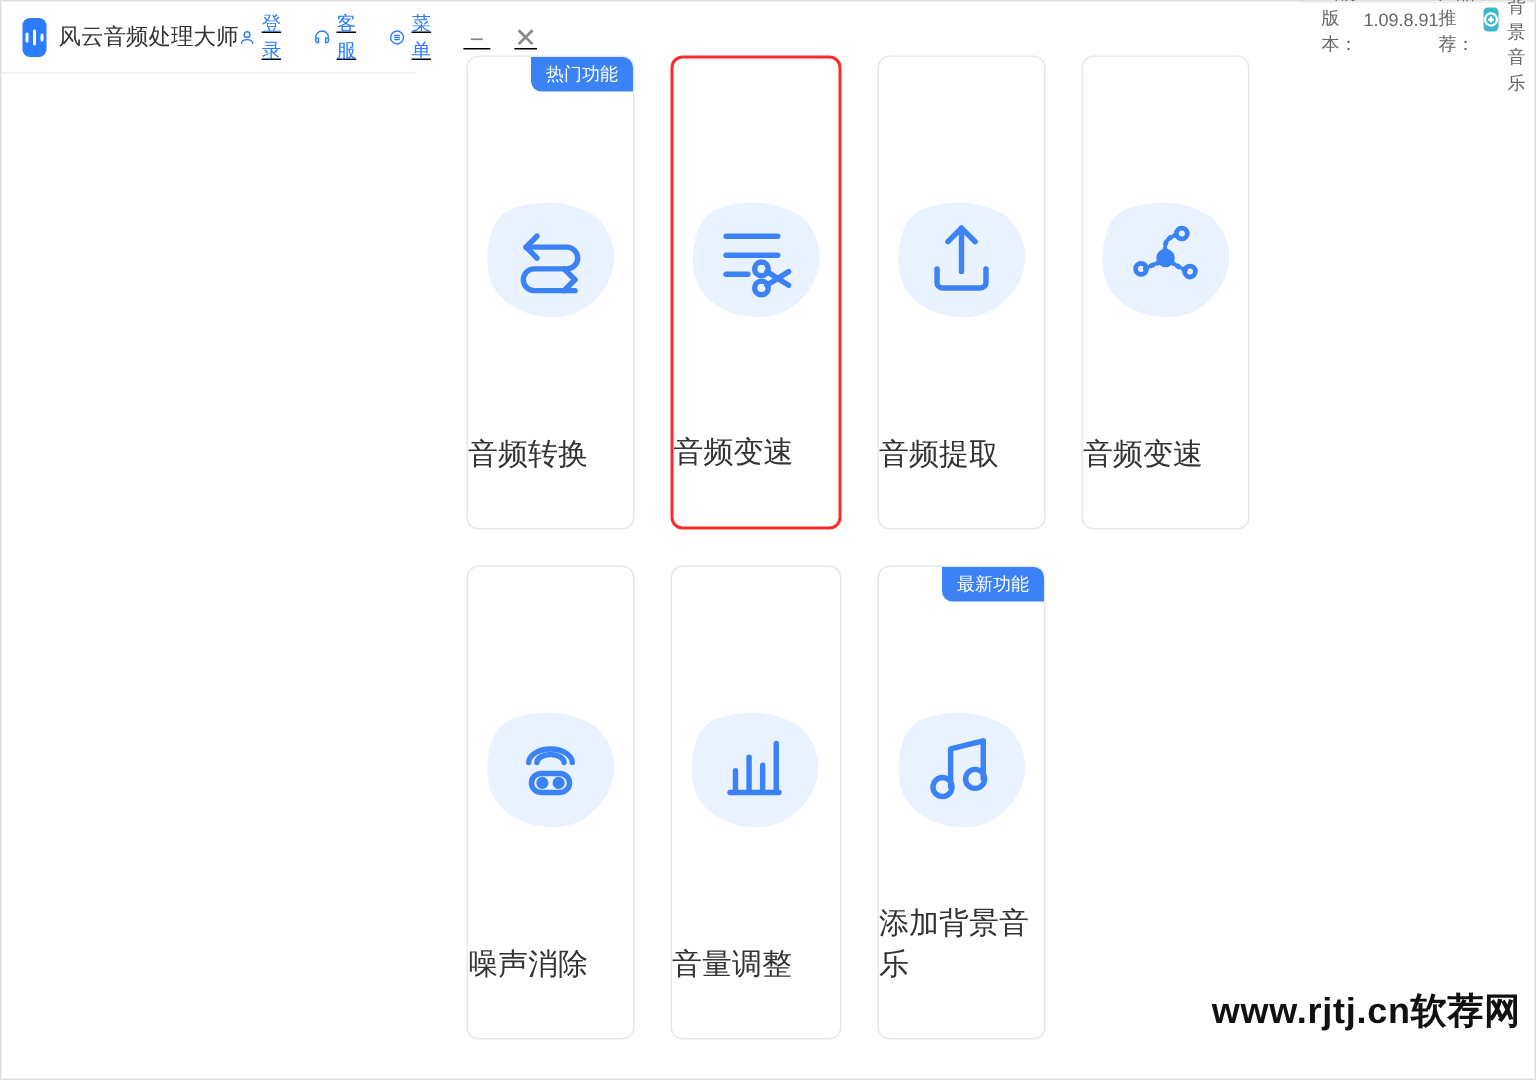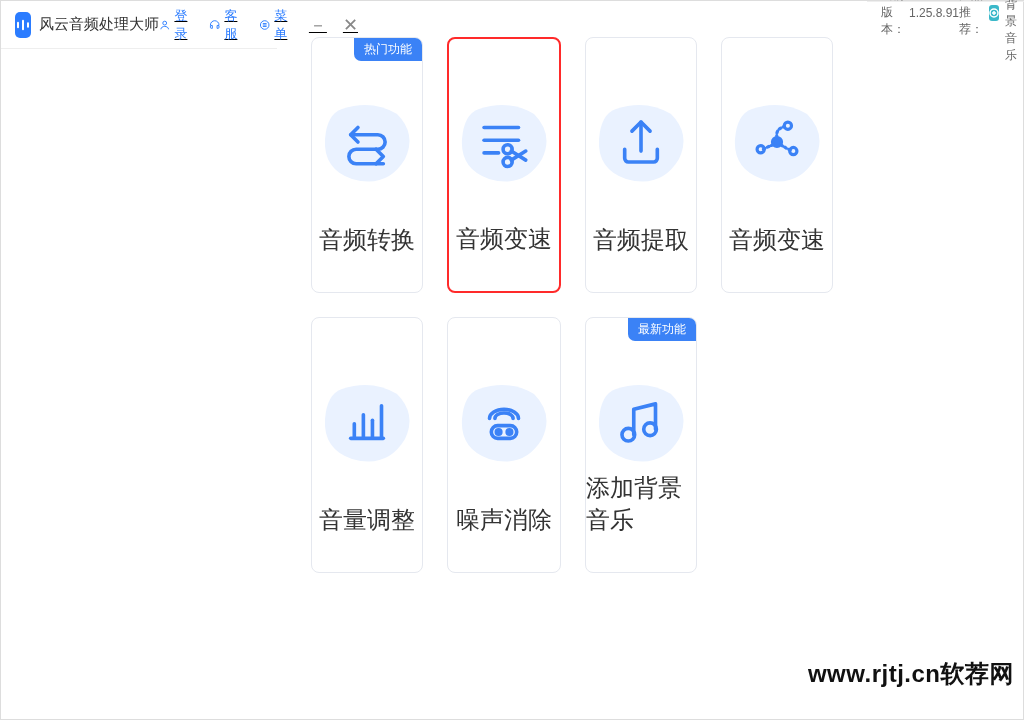--- a/index.html
+++ b/index.html
@@ -9,29 +9,29 @@
   .app-logo { width: 26px; height: 26px; background: #2b7cff; border-radius: 5px; display: flex; align-items: center; justify-content: center; margin-right: 8px; }
   .app-logo svg { width: 16px; height: 16px; }
   .app-title { font-size: 15px; color: #333; flex: 0 0 auto; }
   .title-spacer { flex: 1; }
   .title-actions { display: flex; align-items: center; gap: 16px; text-decoration: underline; }
   .title-action { display: flex; align-items: center; gap: 4px; color: #2b7cff; font-size: 13px; cursor: pointer; }
   .title-action svg { width: 16px; height: 16px; }
   .win-btn { width: 18px; height: 18px; display: flex; align-items: center; justify-content: center; color: #888; cursor: pointer; font-size: 18px; }
   .content { flex: 1; padding: 36px 34px 10px 34px; }
   .grid { display: grid; grid-template-columns: repeat(4, 1fr); gap: 24px; }
-  .card { position: relative; border: 1px solid #e5e8ef; border-radius: 8px; height: 256px; display: flex; flex-direction: column; align-items: center; justify-content: center; cursor: pointer; background: #fff; }
+  .card { position: relative; border: 1px solid #e5e8ef; border-radius: 8px; height: 316px; display: flex; flex-direction: column; justify-content: center; cursor: pointer; background: #fff; }
   .card.selected { border: 2px solid #ff2a2a; }
   .badge { position: absolute; top: 0; right: 0; background: #3b82f6; color: #fff; font-size: 12px; padding: 3px 10px; border-top-right-radius: 7px; border-bottom-left-radius: 7px; }
   .icon-blob { width: 110px; height: 100px; position: relative; display: flex; align-items: center; justify-content: center; margin-bottom: 42px; }
   .blob-bg { position: absolute; inset: 0; }
   .blob-bg svg { width: 100%; height: 100%; }
   .icon-fg { position: relative; z-index: 1; }
   .icon-fg svg { width: 58px; height: 58px; }
-  .card-label { font-size: 24px; color: #333; position: absolute; bottom: 36px; font-family: Liberation Serif, serif; }
+  .card-label { font-size: 20px; color: #333; position: absolute; bottom: 36px; font-family: Liberation Serif, serif; }
   .footer { height: 22px; display: flex; padding: 0 14px; font-size: 12px; color: #666; border-top: 1px solid #eee; }
   .footer-left { display: flex; align-items: center; gap: 4px; }
   .footer-spacer { flex: 1; }
   .footer-right { display: flex; align-items: center; gap: 6px; }
   .footer-icon { width: 16px; height: 16px; background: #3bb8c9; border-radius: 3px; display: flex; align-items: center; justify-content: center; }
   .watermark { position: absolute; right: 10px; bottom: 30px; font-size: 24px; font-weight: bold; color: #111; font-family: Arial, sans-serif; letter-spacing: 0.5px; }
 </style>
 </head>
 <body>
 
@@ -144,68 +144,68 @@
         </div>
         <div class="card-label">音频变速</div>
       </div>
 
       <div class="card">
         <div class="icon-blob">
           <div class="blob-bg"><svg viewBox="0 0 100 100">
                 <path d="M25 15 Q10 20 8 45 Q6 75 35 85 Q70 95 88 65 Q100 40 80 20 Q55 5 25 15 Z" fill="#eaf2ff"></path>
               </svg></div>
           <div class="icon-fg"><svg viewBox="0 0 64 64" fill="none" stroke="#3b82f6" stroke-width="4" stroke-linecap="round">
+                <path d="M16 28 a16 10 0 0 1 32 0"></path>
+                <path d="M22 28 a10 6 0 0 1 20 0"></path>
+                <rect x="18" y="36" width="28" height="14" rx="7"></rect>
+                <circle cx="26" cy="43" r="2.5" fill="#3b82f6"></circle>
+                <circle cx="38" cy="43" r="2.5" fill="#3b82f6"></circle>
+              </svg></div>
+        </div>
+        <div class="card-label">噪声消除</div>
+      </div>
+
+      <div class="card">
+        <div class="icon-blob">
+          <div class="blob-bg"><svg viewBox="0 0 100 100">
+                <path d="M25 15 Q10 20 8 45 Q6 75 35 85 Q70 95 88 65 Q100 40 80 20 Q55 5 25 15 Z" fill="#eaf2ff"></path>
+              </svg></div>
+          <div class="icon-fg"><svg viewBox="0 0 64 64" fill="none" stroke="#3b82f6" stroke-width="4" stroke-linecap="round">
                 <line x1="14" y1="50" x2="50" y2="50"></line>
                 <line x1="18" y1="48" x2="18" y2="34"></line>
                 <line x1="28" y1="48" x2="28" y2="24"></line>
                 <line x1="38" y1="48" x2="38" y2="30"></line>
                 <line x1="48" y1="48" x2="48" y2="14"></line>
               </svg></div>
         </div>
         <div class="card-label">音量调整</div>
       </div>
 
       <div class="card">
-        <div class="icon-blob">
-          <div class="blob-bg"><svg viewBox="0 0 100 100">
-                <path d="M25 15 Q10 20 8 45 Q6 75 35 85 Q70 95 88 65 Q100 40 80 20 Q55 5 25 15 Z" fill="#eaf2ff"></path>
-              </svg></div>
-          <div class="icon-fg"><svg viewBox="0 0 64 64" fill="none" stroke="#3b82f6" stroke-width="4" stroke-linecap="round">
-                <path d="M16 28 a16 10 0 0 1 32 0"></path>
-                <path d="M22 28 a10 6 0 0 1 20 0"></path>
-                <rect x="18" y="36" width="28" height="14" rx="7"></rect>
-                <circle cx="26" cy="43" r="2.5" fill="#3b82f6"></circle>
-                <circle cx="38" cy="43" r="2.5" fill="#3b82f6"></circle>
-              </svg></div>
-        </div>
-        <div class="card-label">噪声消除</div>
-      </div>
-
-      <div class="card">
         <div class="badge">最新功能</div>
         <div class="icon-blob">
           <div class="blob-bg"><svg viewBox="0 0 100 100">
                 <path d="M25 15 Q10 20 8 45 Q6 75 35 85 Q70 95 88 65 Q100 40 80 20 Q55 5 25 15 Z" fill="#eaf2ff"></path>
               </svg></div>
           <div class="icon-fg"><svg viewBox="0 0 64 64" fill="none" stroke="#3b82f6" stroke-width="4" stroke-linecap="round" stroke-linejoin="round">
                 <path d="M24 46 V18 L48 12 V40"></path>
                 <circle cx="18" cy="46" r="7"></circle>
                 <circle cx="42" cy="40" r="7"></circle>
               </svg></div>
         </div>
         <div class="card-label">添加背景音乐</div>
       </div>
 
     </div>
   </div>
 
   <div class="footer">
     <div class="footer-left">
       <span>当前版本：</span>
-      <span>1.25.8.91</span>
+      <span>1.09.8.91</span>
     </div>
     <div class="footer-spacer"></div>
     <div class="footer-right">
       <span>产品推荐：</span>
       <span class="footer-icon">
         <svg width="10" height="10" viewBox="0 0 10 10">
             <circle cx="5" cy="5" r="4" fill="none" stroke="#fff" stroke-width="1.5"></circle>
             <line x1="3" y1="5" x2="7" y2="5" stroke="#fff" stroke-width="1.5"></line>
             <line x1="5" y1="3" x2="5" y2="7" stroke="#fff" stroke-width="1.5"></line>
           </svg>

